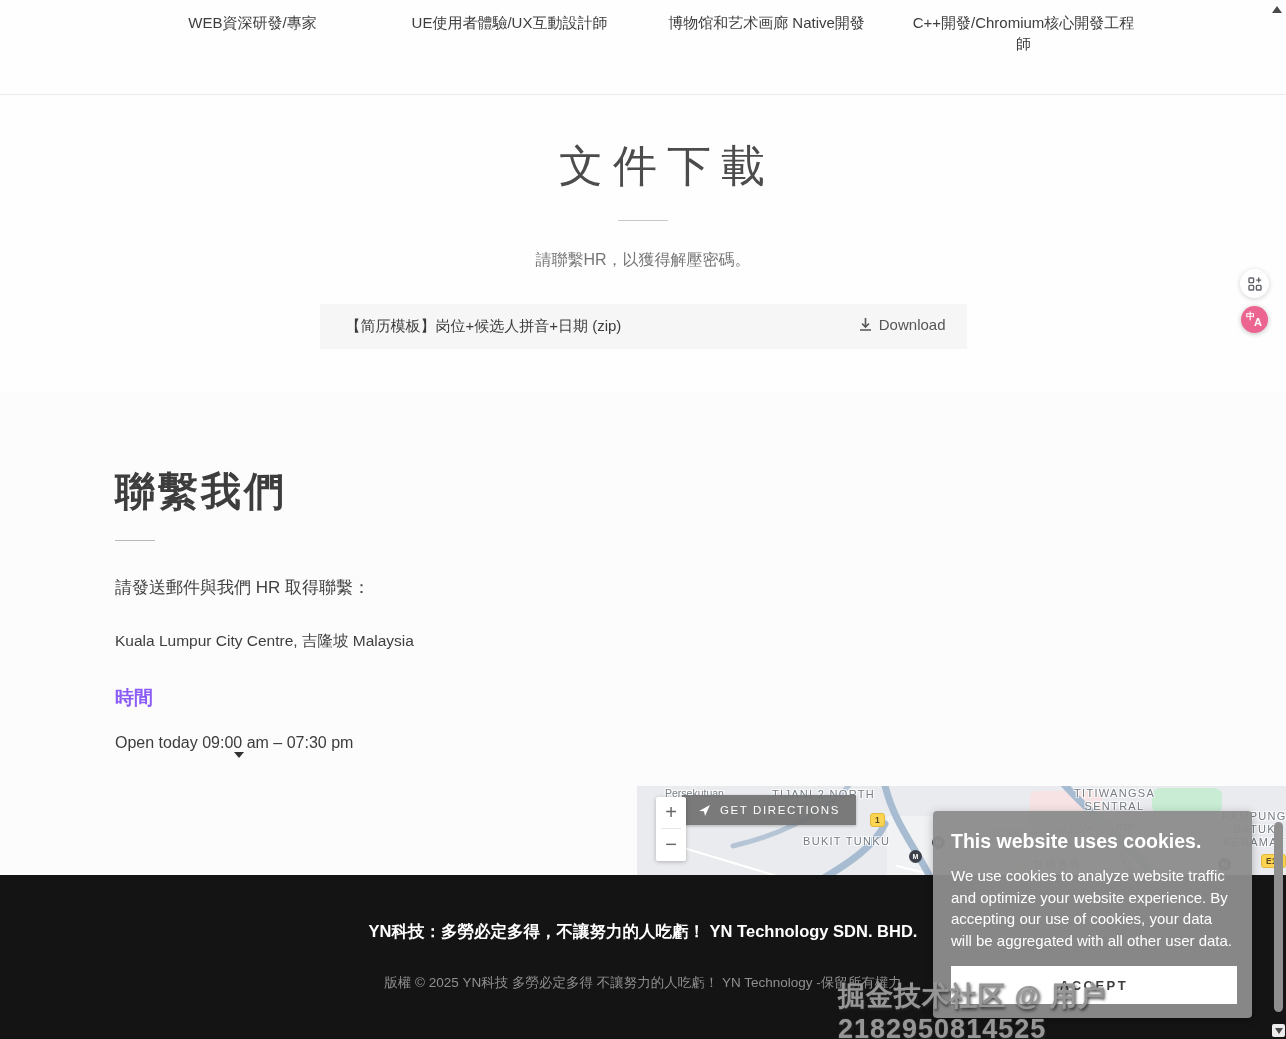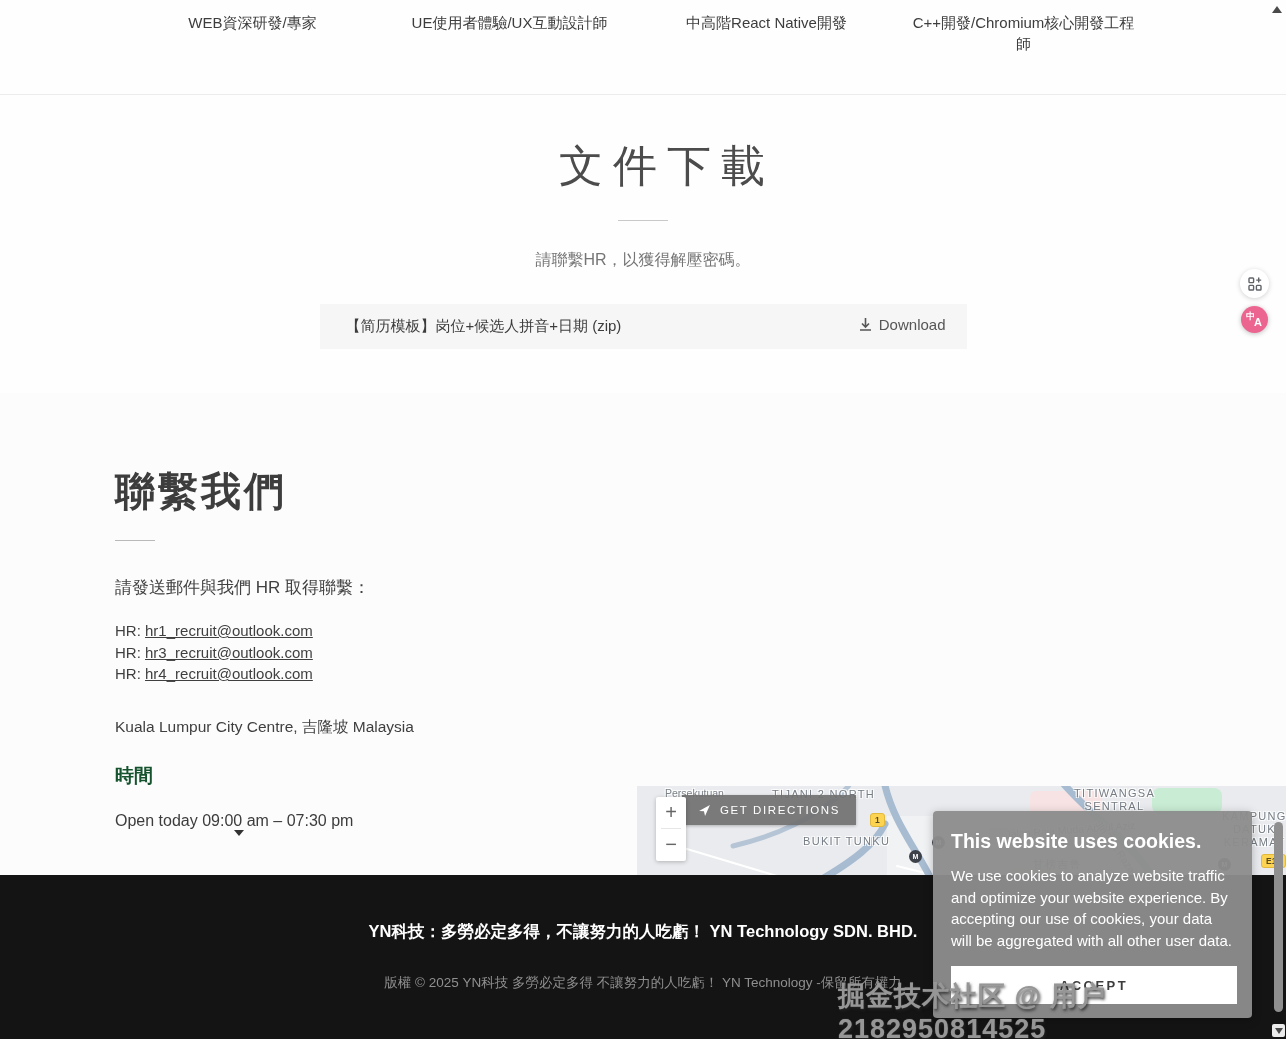--- a/index.html
+++ b/index.html
@@ -27,21 +27,21 @@
   
   #contact { position:absolute; left:0; top:393px; width:1286px; height:482px; background:#fcfcfc; }
   #c-col { position:absolute; left:115px; top:0; width:480px; }
   #c-title { margin-top:71px; font-family:"Liberation Serif","DejaVu Serif",serif; font-size:40px;
     font-weight:700; letter-spacing:3px; color:#3d3d3d; }
   #c-divider { width:40px; margin-top:21px; border-top:1px solid #b9b9b9; }
   #c-intro { margin-top:35px; font-size:17px; color:#414141; }
   #c-emails { margin-top:21px; font-size:15px; color:#3f3f3f; line-height:21.5px; }
   #c-emails a { color:#3f3f3f; text-decoration:underline; cursor:pointer; }
   #c-address { margin-top:32px; font-size:15.5px; color:#3f3f3f; }
-  #c-hours-title { margin-top:25px; font-size:19px; color:#14532d; }
+  #c-hours-title { margin-top:33px; font-size:19px; color:#8b5cf6; }
   #c-hours { margin-top:23px; font-size:16px; color:#3c3c3c; display:flex; align-items:center;
     cursor:pointer; width:max-content;flex-direction:column; }
   #c-hours .caret { margin-left:10px; width:0; height:0; border-left:5px solid transparent;
     border-right:5px solid transparent; border-top:6px solid #333; }
 
   
   #map { position:absolute; left:637px; top:393px; width:649px; height:482px; overflow:hidden;
     background:#e9ebee; cursor:grab; }
   #map svg.roads { position:absolute; left:0; top:0; }
   #map-labels { position:absolute; left:0; top:0; width:649px; height:482px; }
@@ -111,21 +111,21 @@
   #sb-down::after { content:""; width:0; height:0; border-left:4px solid transparent;
     border-right:4px solid transparent; border-top:6px solid #4a4a4a; }
 </style>
 </head>
 <body>
 
 <div id="topnav">
   <div class="navrow">
     <a>WEB資深研發/專家</a>
     <a>UE使用者體驗/UX互動設計師</a>
-    <a>中高階React Native開發</a>
+    <a>博物馆和艺术画廊 Native開發</a>
     <a>C++開發/Chromium核心開發工程師</a>
   </div>
 </div>
 
 <div id="dlsec">
   <h1 id="dl-title">文件下載</h1>
   <div id="dl-divider"></div>
   <p id="dl-note">請聯繫HR，以獲得解壓密碼。</p>
   <div id="dl-row">
     <span id="dl-file">【简历模板】岗位+候选人拼音+日期 (zip)</span>
@@ -138,25 +138,20 @@
       <span>Download</span>
     </a>
   </div>
 </div>
 
 <div id="contact">
   <div id="c-col">
     <h2 id="c-title">聯繫我們</h2>
     <div id="c-divider"></div>
     <p id="c-intro">請發送郵件與我們 HR 取得聯繫：</p>
-    <div id="c-emails">
-      <div><span>HR:</span> <a>hr1_recruit@outlook.com</a></div>
-      <div><span>HR:</span> <a>hr3_recruit@outlook.com</a></div>
-      <div><span>HR:</span> <a>hr4_recruit@outlook.com</a></div>
-    </div>
     <p id="c-address">Kuala Lumpur City Centre, 吉隆坡 Malaysia</p>
     <h3 id="c-hours-title">時間</h3>
     <div id="c-hours">
       <span>Open today  09:00 am – 07:30 pm</span>
       <span class="caret"></span>
     </div>
   </div>
 
   <div id="map">
     <svg class="roads" width="649" height="482" viewBox="0 0 649 482">

